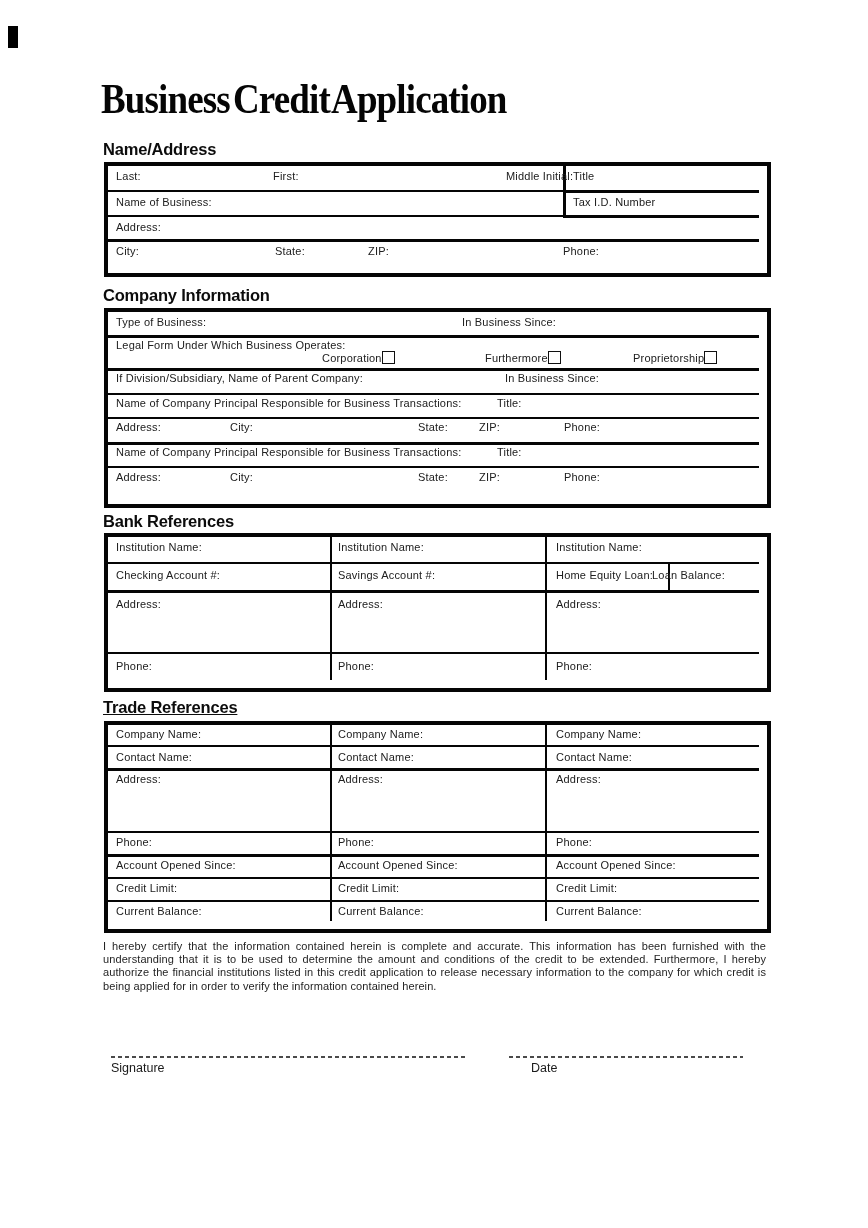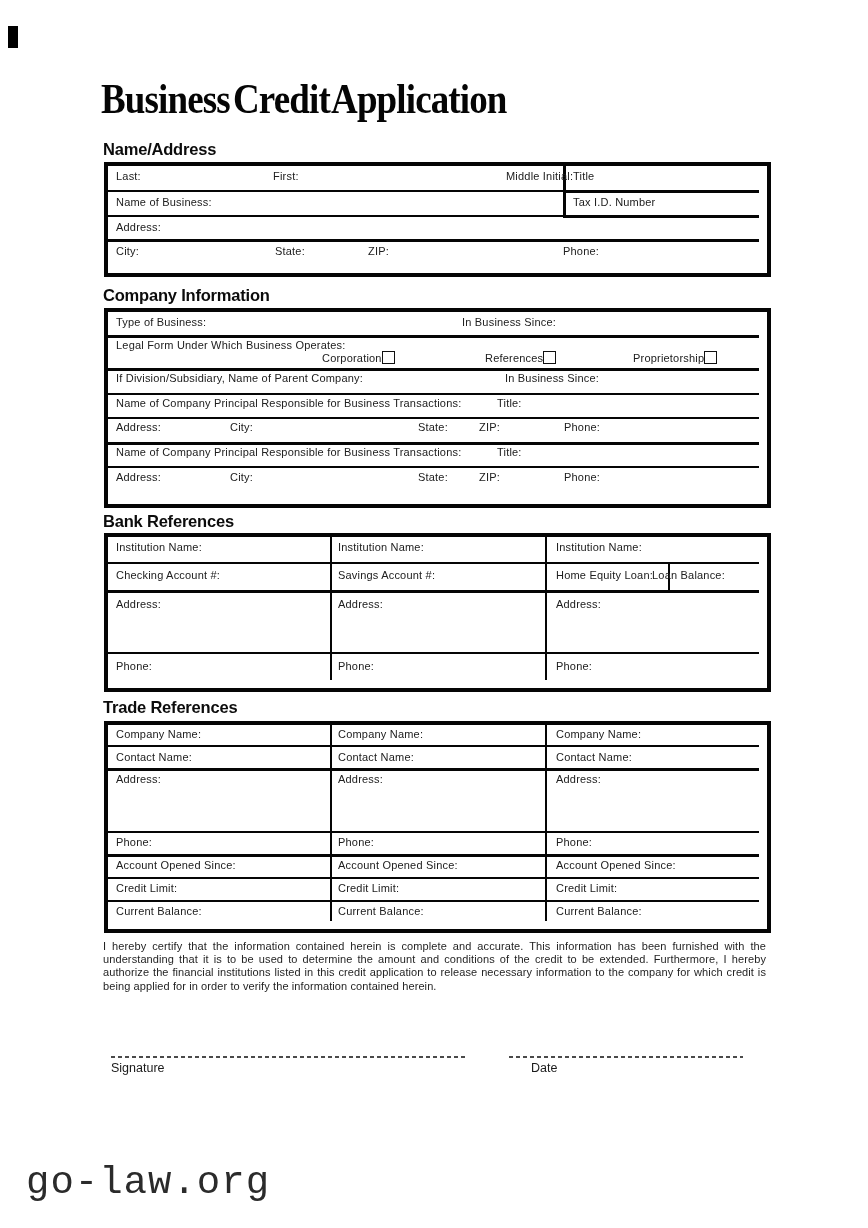--- a/index.html
+++ b/index.html
@@ -73,21 +73,21 @@
 
     <span class="lbl" style="left:8px;top:4px;">Type of Business:</span>
     <span class="lbl" style="left:354px;top:4px;">In Business Since:</span>
 
     <span class="lbl" style="left:8px;top:27px;">Legal Form Under Which Business Operates:</span>
     <div class="chk-opt" style="left:214px;top:39px;">
       <span class="t">Corporation</span>
       <span class="chk-box"></span>
     </div>
     <div class="chk-opt" style="left:377px;top:39px;">
-      <span class="t">References</span>
+      <span class="t">Furthermore</span>
       <span class="chk-box"></span>
     </div>
     <div class="chk-opt" style="left:525px;top:39px;">
       <span class="t">Proprietorship</span>
       <span class="chk-box"></span>
     </div>
 
     <span class="lbl" style="left:8px;top:60px;">If Division/Subsidiary, Name of Parent Company:</span>
     <span class="lbl" style="left:397px;top:60px;">In Business Since:</span>
 
@@ -130,21 +130,21 @@
     <span class="lbl" style="left:230px;top:61px;">Address:</span>
     <span class="lbl" style="left:230px;top:123px;">Phone:</span>
 
     <span class="lbl" style="left:448px;top:4px;">Institution Name:</span>
     <span class="lbl" style="left:448px;top:32px;">Home Equity Loan:</span>
     <span class="lbl" style="left:536px;top:32px;padding-left:8px;">Loan Balance:</span>
     <span class="lbl" style="left:448px;top:61px;">Address:</span>
     <span class="lbl" style="left:448px;top:123px;">Phone:</span>
   </div>
 
-  <div class="sec-h" style="left:103px;top:698px;">Trade References</div>
+  <div class="sec-h" style="left:103px;top:698px;text-decoration:underline;">Trade References</div>
 
   <div class="tbl" style="left:104px;top:721px;width:659px;height:204px;text-decoration:underline;">
 
     <div class="ln" style="left:222px;top:0;width:2px;height:196px;"></div>
     <div class="ln" style="left:437px;top:0;width:2px;height:196px;"></div>
 
     <div class="ln" style="left:0;top:20px;width:651px;height:2px;"></div>
     <div class="ln" style="left:0;top:43px;width:651px;height:3px;"></div>
     <div class="ln" style="left:0;top:106px;width:651px;height:2px;"></div>
     <div class="ln" style="left:0;top:129px;width:651px;height:3px;"></div>
@@ -176,15 +176,14 @@
     <span class="lbl" style="left:448px;top:180px;">Current Balance:</span>
   </div>
 
   <div class="cert">I hereby certify that the information contained herein is complete and accurate. This information has been furnished with the understanding that it is to be used to determine the amount and conditions of the credit to be extended. Furthermore, I hereby authorize the financial institutions listed in this credit application to release necessary information to the company for which credit is being applied for in order to verify the information contained herein.</div>
 
   <div class="dash" style="left:111px;top:1056px;width:355px;"></div>
   <div class="dash" style="left:509px;top:1056px;width:234px;"></div>
   <span class="sig-lbl" style="left:111px;top:1061px;">Signature</span>
   <span class="sig-lbl" style="left:531px;top:1061px;">Date</span>
 
-  <div class="wm">go-law.org</div>
 
 </div>
 
 </body></html>

